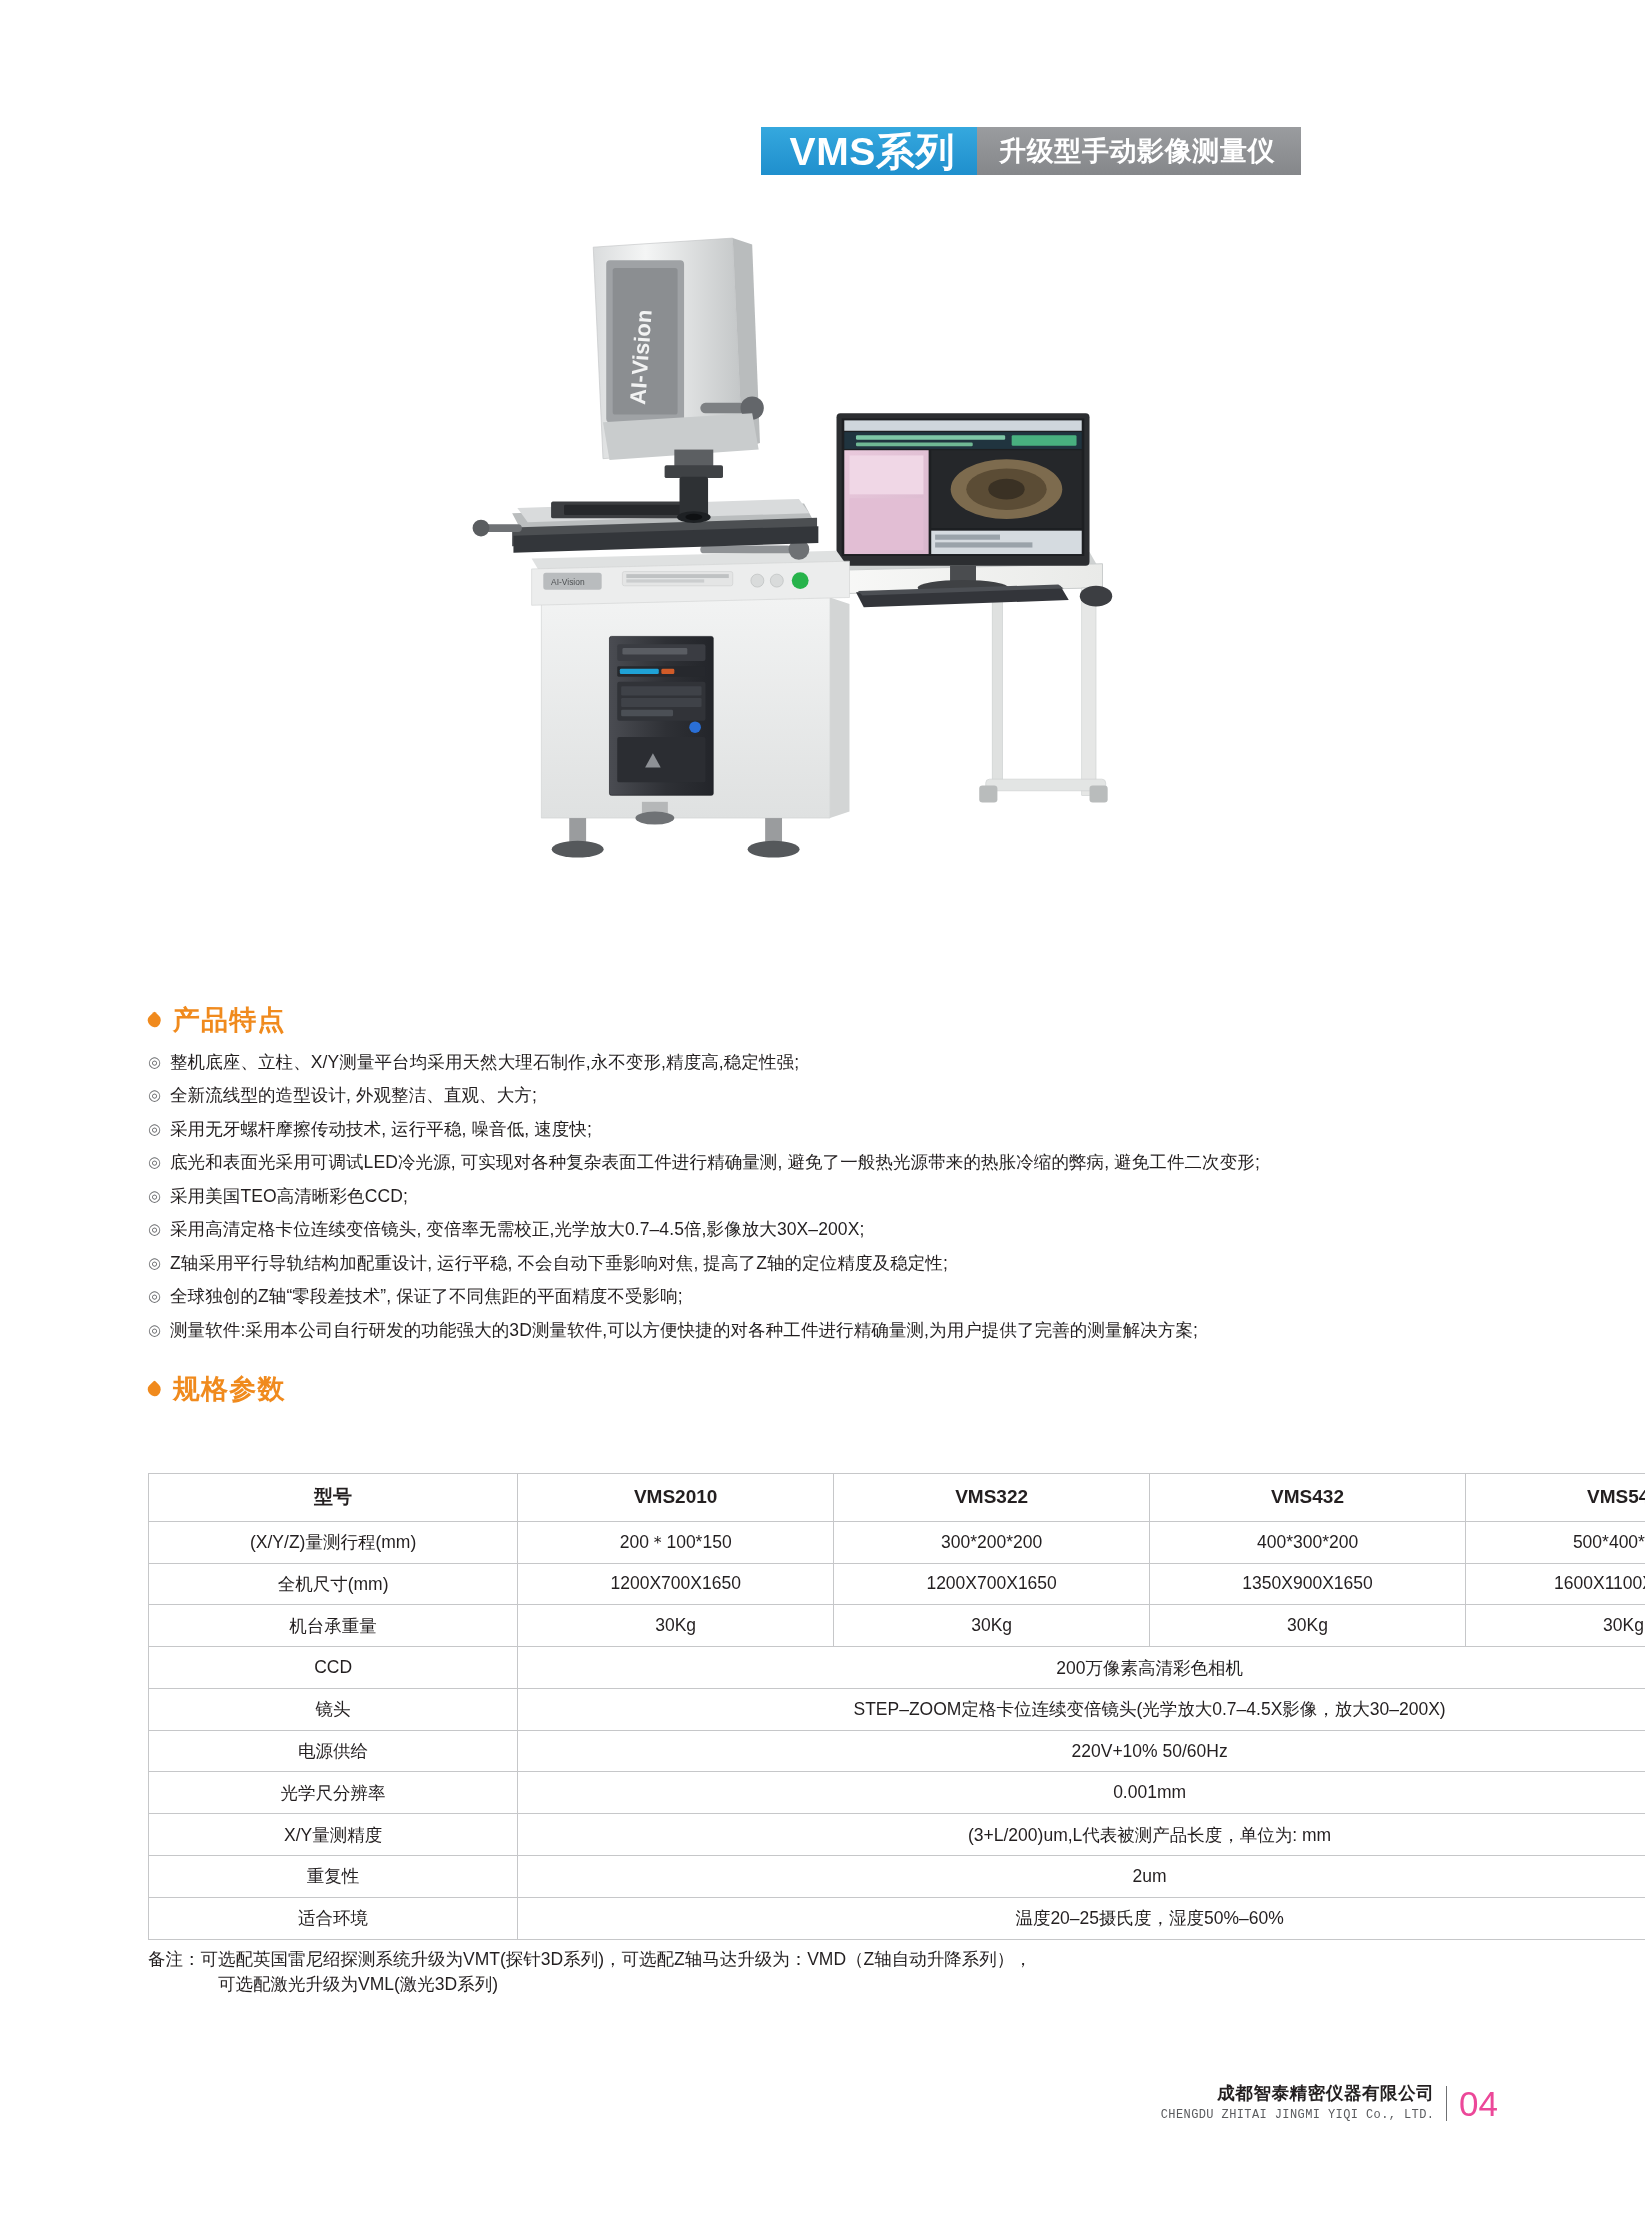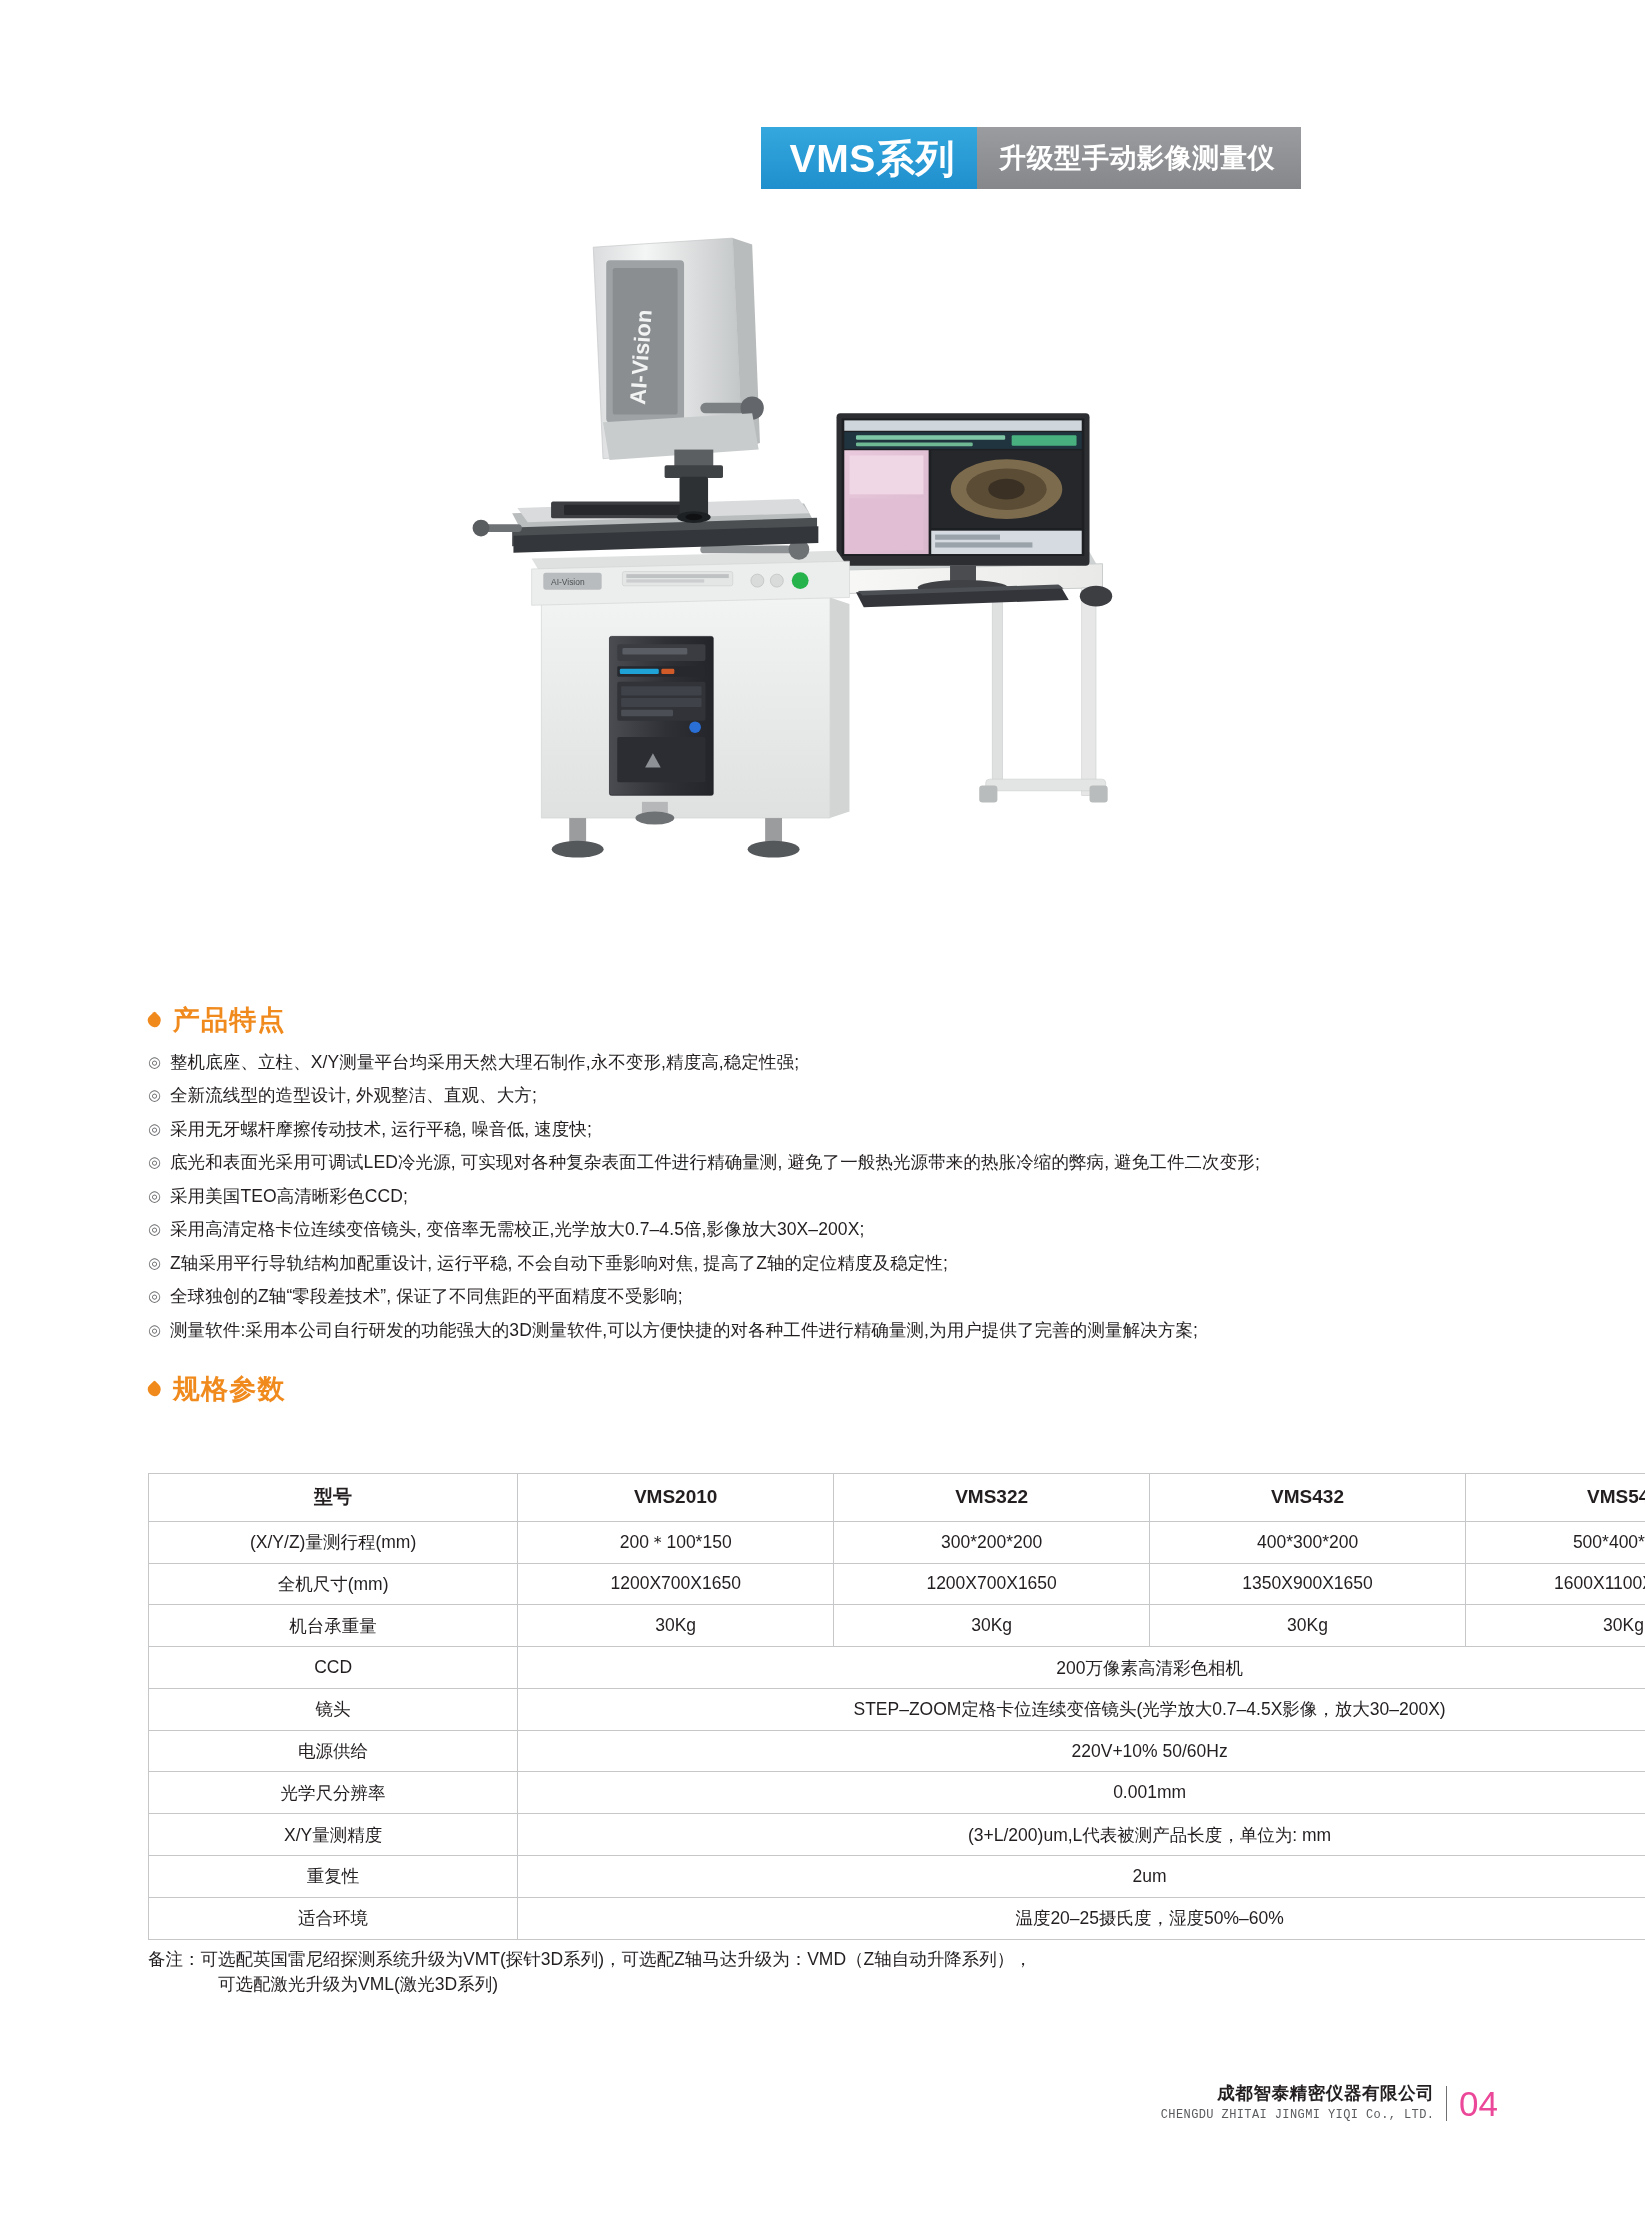--- a/index.html
+++ b/index.html
@@ -12,21 +12,21 @@
     color: #231f20;
     position: relative;
     overflow: hidden;
   }
   
   .banner {
     position: absolute;
     top: 127px;
     left: 761px;
     width: 761px;
-    height: 62px;
+    height: 48px;
     display: flex;
     align-items: stretch;
   }
   .banner-left {
     background: #2b9fd9;
     background: linear-gradient(180deg,#35a8de 0%, #1f8fcd 100%);
     color: #ffffff;
     display: flex;
     align-items: center;
     padding: 0 22px 0 28.6px;

